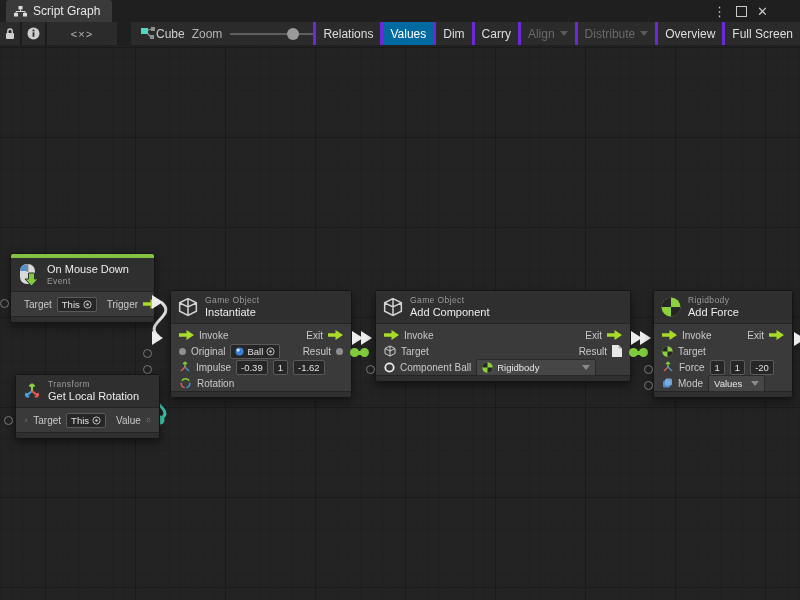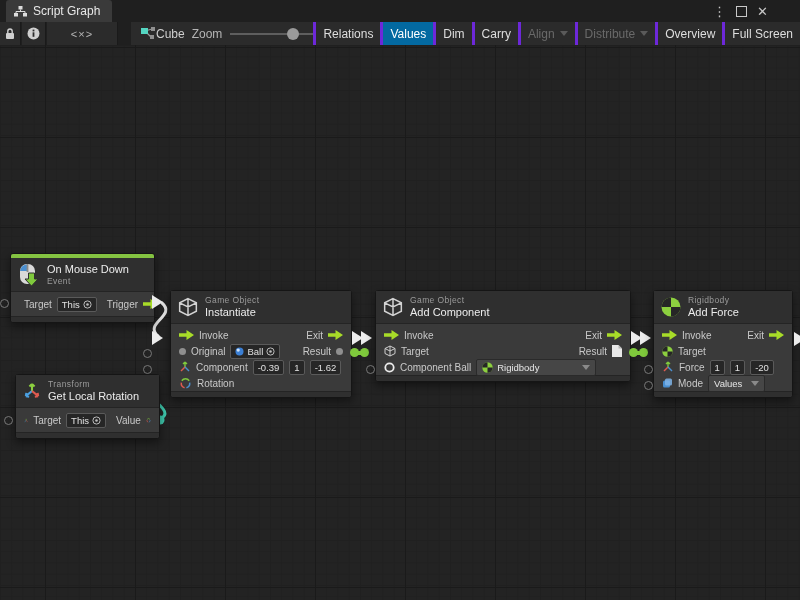--- a/index.html
+++ b/index.html
@@ -236,21 +236,21 @@
       <span class="sp"></span>
       <span>Result</span>
       <span class="gdot"></span>
     </div>
     <div class="nrow">
       <svg width="12" height="12" viewBox="0 0 12 12">
         <path d="M6 6 V1 M6 1 l-2 2 M6 1 l2 2" stroke="#7FC93C" stroke-width="1.4" fill="none"></path>
         <path d="M6 6 L2 10" stroke="#e05a4f" stroke-width="1.4"></path>
         <path d="M6 6 L10 10" stroke="#4a8fd0" stroke-width="1.4"></path>
       </svg>
-      <span>Component</span>
+      <span>Impulse</span>
       <span class="field">
           <span>-0.39</span>
         </span>
       <span class="field">
           <span>1</span>
         </span>
       <span class="field">
           <span>-1.62</span>
         </span>
     </div>

